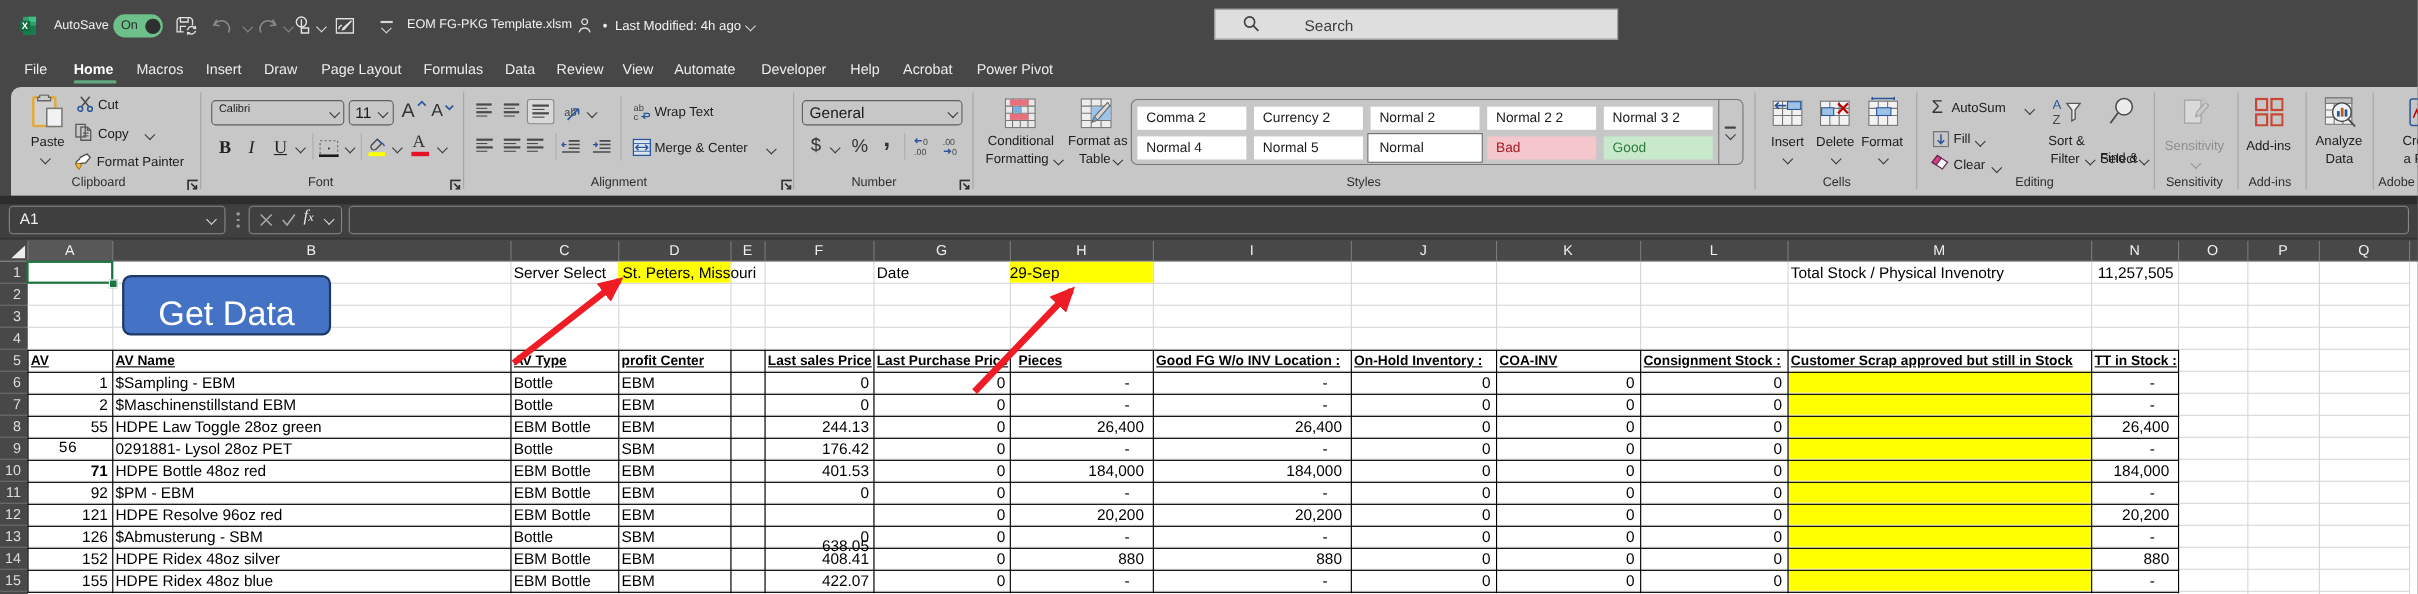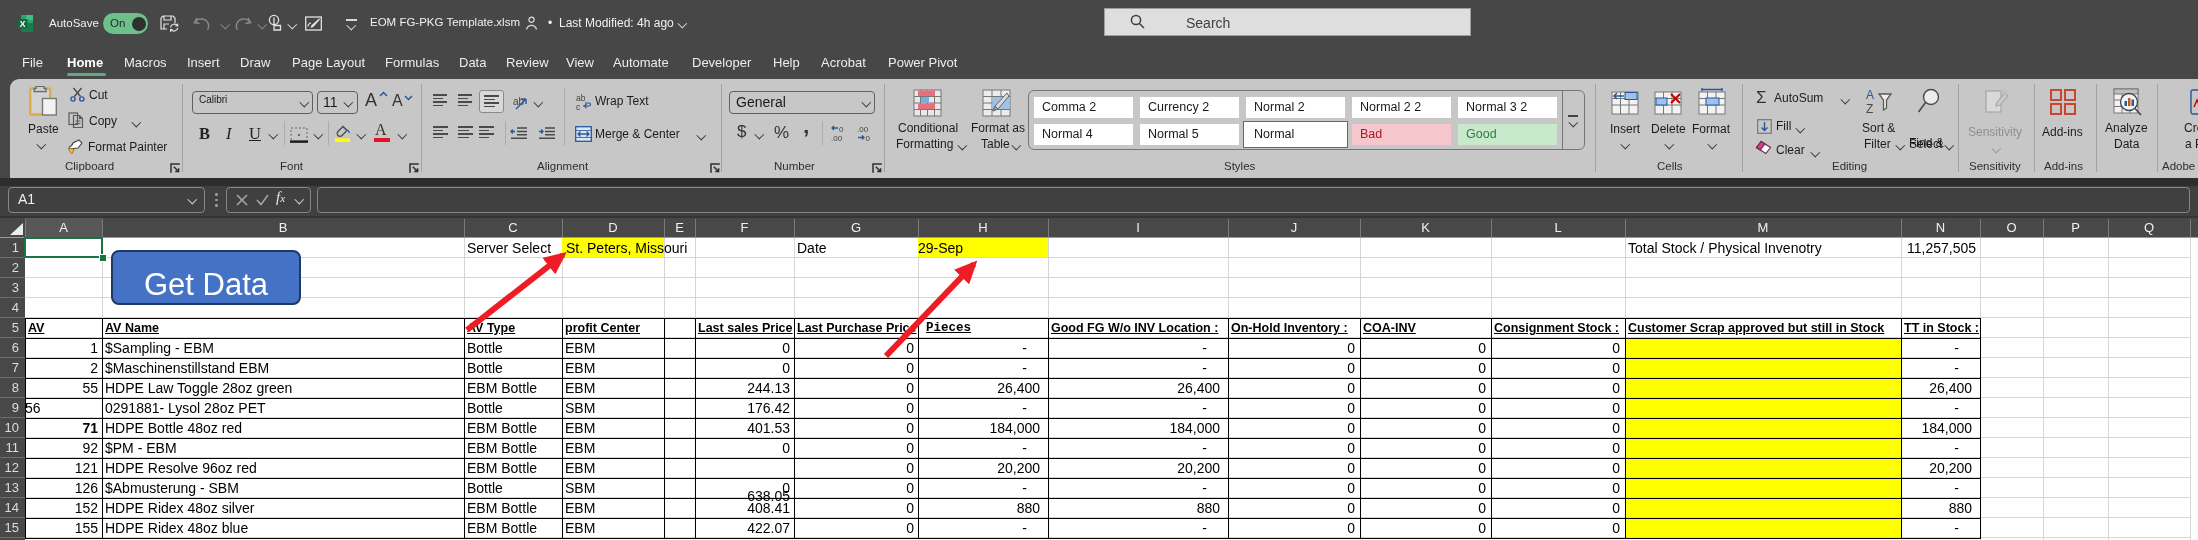--- a/index.html
+++ b/index.html
@@ -551,21 +551,21 @@
 <div class="cell " style="left:797px;top:238px;width:121px;">Date</div>
 <div class="cell " style="left:918px;top:238px;width:126px;">29-Sep</div>
 <div class="cell " style="left:1628px;top:238px;width:273px;">Total Stock / Physical Invenotry</div>
 <div class="cell " style="left:1901px;top:238px;width:75px;text-align:right;">11,257,505</div>
 <div class="cell hdr" style="left:28px;top:318px;width:74px;">AV</div>
 <div class="cell hdr" style="left:105px;top:318px;width:359px;">AV Name</div>
 <div class="cell hdr" style="left:467px;top:318px;width:95px;">AV Type</div>
 <div class="cell hdr" style="left:565px;top:318px;width:99px;">profit Center</div>
 <div class="cell hdr" style="left:698px;top:318px;width:96px;">Last sales Price</div>
 <div class="cell hdr" style="left:797px;top:318px;width:121px;">Last Purchase Price</div>
-<div class="cell hdr" style="left:926px;top:318px;width:127px;font-family:Liberation Mono, monospace;">Pieces</div>
+<div class="cell hdr" style="left:926px;top:318px;width:127px;">Pieces</div>
 <div class="cell hdr" style="left:1051px;top:318px;width:177px;">Good FG W/o INV Location :</div>
 <div class="cell hdr" style="left:1231px;top:318px;width:129px;">On-Hold Inventory :</div>
 <div class="cell hdr" style="left:1363px;top:318px;width:128px;">COA-INV</div>
 <div class="cell hdr" style="left:1494px;top:318px;width:131px;">Consignment Stock :</div>
 <div class="cell hdr" style="left:1628px;top:318px;width:273px;">Customer Scrap approved but still in Stock</div>
 <div class="cell hdr" style="left:1904px;top:318px;width:76px;">TT in Stock :</div>
 <div class="cell " style="left:25px;top:338px;width:73px;text-align:right;">1</div>
 <div class="cell " style="left:105px;top:338px;width:359px;">$Sampling - EBM</div>
 <div class="cell " style="left:467px;top:338px;width:95px;">Bottle</div>
 <div class="cell " style="left:565px;top:338px;width:99px;">EBM</div>
@@ -594,21 +594,21 @@
 <div class="cell " style="left:467px;top:378px;width:95px;">EBM Bottle</div>
 <div class="cell " style="left:565px;top:378px;width:99px;">EBM</div>
 <div class="cell " style="left:695px;top:378px;width:95px;text-align:right;">244.13</div>
 <div class="cell " style="left:794px;top:378px;width:120px;text-align:right;">0</div>
 <div class="cell " style="left:918px;top:378px;width:122px;text-align:right;">26,400</div>
 <div class="cell " style="left:1048px;top:378px;width:172px;text-align:right;">26,400</div>
 <div class="cell " style="left:1228px;top:378px;width:127px;text-align:right;">0</div>
 <div class="cell " style="left:1360px;top:378px;width:126px;text-align:right;">0</div>
 <div class="cell " style="left:1491px;top:378px;width:129px;text-align:right;">0</div>
 <div class="cell " style="left:1901px;top:378px;width:71px;text-align:right;">26,400</div>
-<div class="cell " style="left:25px;top:398px;width:73px;text-align:left;">56</div>
+<div class="cell " style="left:25px;top:398px;width:73px;text-align:center;font-family:Liberation Mono, monospace;">56</div>
 <div class="cell " style="left:105px;top:398px;width:359px;">0291881- Lysol 28oz PET</div>
 <div class="cell " style="left:467px;top:398px;width:95px;">Bottle</div>
 <div class="cell " style="left:565px;top:398px;width:99px;">SBM</div>
 <div class="cell " style="left:695px;top:398px;width:95px;text-align:right;">176.42</div>
 <div class="cell " style="left:794px;top:398px;width:120px;text-align:right;">0</div>
 <div class="cell " style="left:918px;top:398px;width:109px;text-align:right;">-</div>
 <div class="cell " style="left:1048px;top:398px;width:159px;text-align:right;">-</div>
 <div class="cell " style="left:1228px;top:398px;width:127px;text-align:right;">0</div>
 <div class="cell " style="left:1360px;top:398px;width:126px;text-align:right;">0</div>
 <div class="cell " style="left:1491px;top:398px;width:129px;text-align:right;">0</div>

